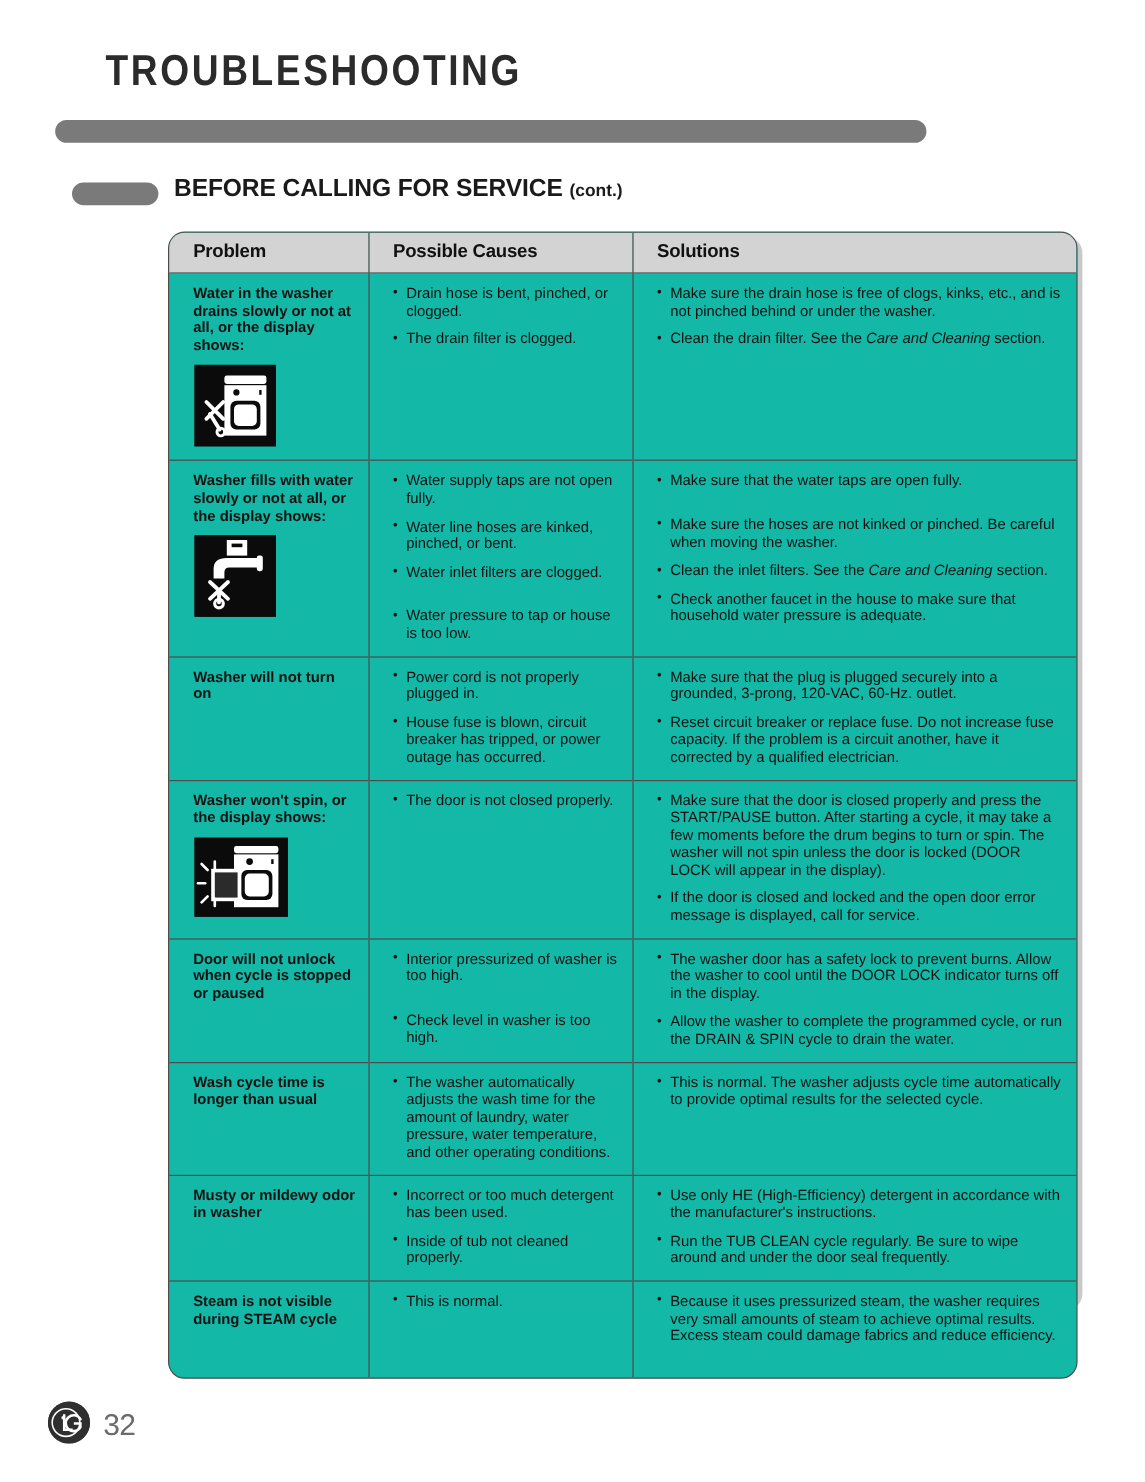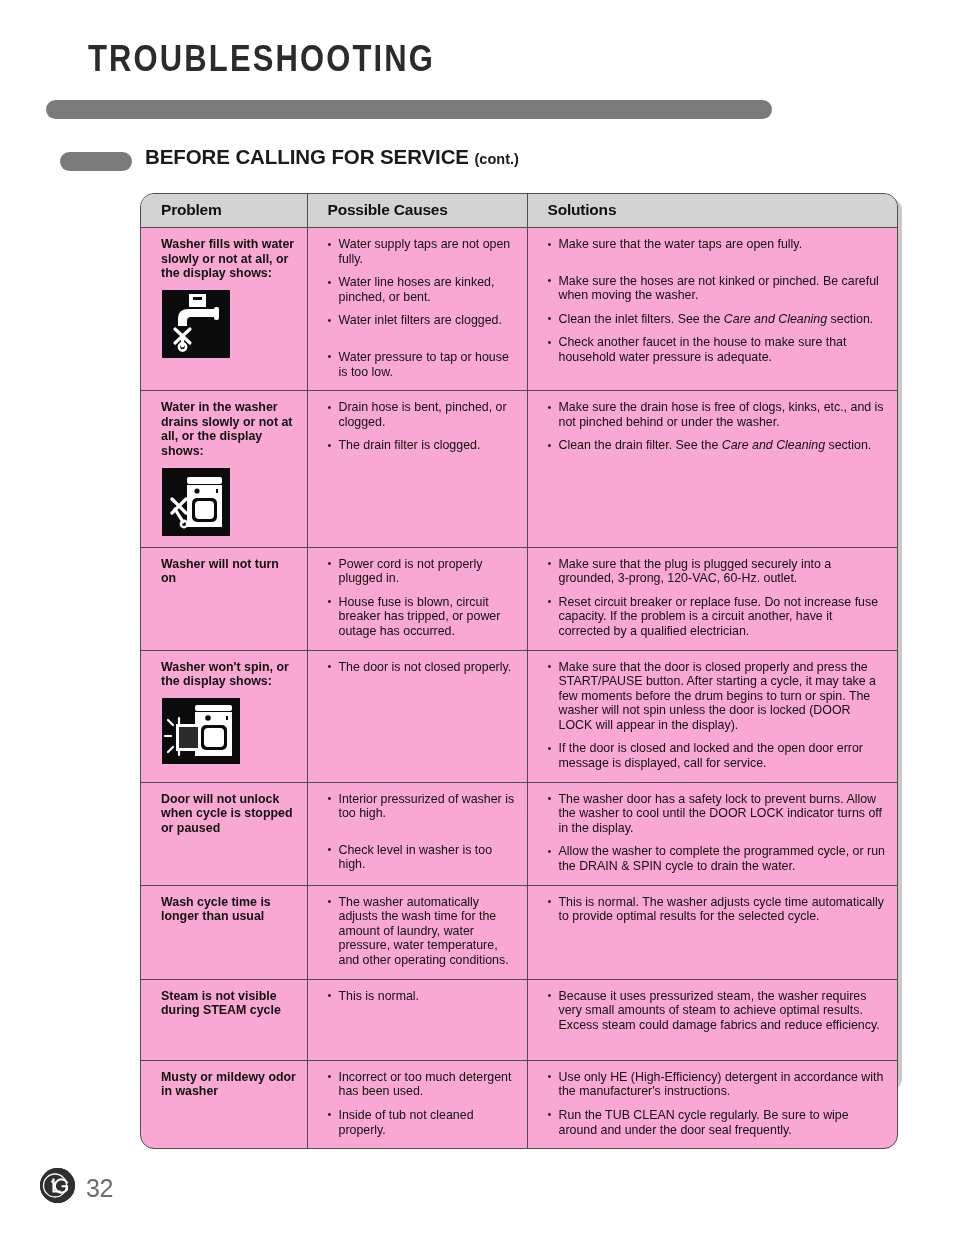--- a/index.html
+++ b/index.html
@@ -60,21 +60,21 @@
   }
 
   
   .tbl-wrap {
     position: absolute;
     left: 140px; top: 193px;
     width: 758px;
     border: 1px solid #4d4d4d;
     border-radius: 14px;
     overflow: hidden;
-    background: #f9a8d4;
+    background: #14b8a6;
   }
   .tbl-shadow {
     position: absolute;
     left: 144px; top: 197px;
     width: 758px;
     height: 895px;
     background: #c9c9c9;
     border-radius: 14px;
     z-index: 0;
   }
@@ -190,20 +190,56 @@
         <col class="c3">
       </colgroup>
   <thead>
     <tr>
       <th>Problem</th>
       <th>Possible Causes</th>
       <th>Solutions</th>
     </tr>
   </thead>
   <tbody>
+
+    <tr>
+      <td class="col-problem">
+        <div>Water in the washer drains slowly or not at all, or the display shows:</div>
+        <div class="icon-box">
+          <svg width="68" height="68" viewBox="0 0 68 68">
+            <rect x="0" y="0" width="68" height="68" fill="#0b0b0b"></rect>
+            <rect x="25" y="9" width="35" height="7" rx="2" fill="#fff"></rect>
+            <rect x="25" y="17" width="35" height="42" fill="#fff"></rect>
+            <circle cx="35" cy="23" r="2.6" fill="#0b0b0b"></circle>
+            <rect x="54" y="21" width="2" height="4" fill="#0b0b0b"></rect>
+            <rect x="30" y="30" width="25" height="24" rx="5" fill="#0b0b0b"></rect>
+            <rect x="33" y="33" width="19" height="18" rx="4" fill="#fff"></rect>
+
+            <g stroke="#fff" stroke-width="3.2" stroke-linecap="round" fill="none">
+              <line x1="10" y1="31" x2="24" y2="45"></line>
+              <line x1="24" y1="31" x2="10" y2="45"></line>
+              <line x1="13" y1="41" x2="21" y2="54"></line>
+            </g>
+            <circle cx="22" cy="56" r="3.2" fill="none" stroke="#fff" stroke-width="2.4"></circle>
+          </svg>
+        </div>
+      </td>
+      <td class="col-cause">
+        <ul class="blist">
+          <li>Drain hose is bent, pinched, or clogged.</li>
+          <li>The drain filter is clogged.</li>
+        </ul>
+      </td>
+      <td class="col-sol">
+        <ul class="blist">
+          <li>Make sure the drain hose is free of clogs, kinks, etc., and is not pinched behind or under the washer.</li>
+          <li><span>Clean the drain filter. See the </span><span class="ital">Care and Cleaning</span><span> section.</span></li>
+        </ul>
+      </td>
+    </tr>
 
     <tr>
       <td class="col-problem">
         <div>Washer fills with water slowly or not at all, or the display shows:</div>
         <div class="icon-box">
           <svg width="68" height="68" viewBox="0 0 68 68">
             <rect x="0" y="0" width="68" height="68" fill="#0b0b0b"></rect>
             <rect x="27" y="4" width="17" height="13" fill="#fff"></rect>
             <rect x="31" y="7" width="9" height="3" fill="#0b0b0b"></rect>
             <path d="M16 36 L16 28 Q16 19 27 19 L56 19 L56 27 L29 27 Q25 27 25 31 L25 36 Z" fill="#fff"></path>
@@ -230,56 +266,20 @@
           <li class="gap-big">Make sure that the water taps are open fully.</li>
           <li>Make sure the hoses are not kinked or pinched. Be careful when moving the washer.</li>
           <li><span>Clean the inlet filters. See the </span><span class="ital">Care and Cleaning</span><span> section.</span></li>
           <li>Check another faucet in the house to make sure that household water pressure is adequate.</li>
         </ul>
       </td>
     </tr>
 
     <tr>
       <td class="col-problem">
-        <div>Water in the washer drains slowly or not at all, or the display shows:</div>
-        <div class="icon-box">
-          <svg width="68" height="68" viewBox="0 0 68 68">
-            <rect x="0" y="0" width="68" height="68" fill="#0b0b0b"></rect>
-            <rect x="25" y="9" width="35" height="7" rx="2" fill="#fff"></rect>
-            <rect x="25" y="17" width="35" height="42" fill="#fff"></rect>
-            <circle cx="35" cy="23" r="2.6" fill="#0b0b0b"></circle>
-            <rect x="54" y="21" width="2" height="4" fill="#0b0b0b"></rect>
-            <rect x="30" y="30" width="25" height="24" rx="5" fill="#0b0b0b"></rect>
-            <rect x="33" y="33" width="19" height="18" rx="4" fill="#fff"></rect>
-
-            <g stroke="#fff" stroke-width="3.2" stroke-linecap="round" fill="none">
-              <line x1="10" y1="31" x2="24" y2="45"></line>
-              <line x1="24" y1="31" x2="10" y2="45"></line>
-              <line x1="13" y1="41" x2="21" y2="54"></line>
-            </g>
-            <circle cx="22" cy="56" r="3.2" fill="none" stroke="#fff" stroke-width="2.4"></circle>
-          </svg>
-        </div>
-      </td>
-      <td class="col-cause">
-        <ul class="blist">
-          <li>Drain hose is bent, pinched, or clogged.</li>
-          <li>The drain filter is clogged.</li>
-        </ul>
-      </td>
-      <td class="col-sol">
-        <ul class="blist">
-          <li>Make sure the drain hose is free of clogs, kinks, etc., and is not pinched behind or under the washer.</li>
-          <li><span>Clean the drain filter. See the </span><span class="ital">Care and Cleaning</span><span> section.</span></li>
-        </ul>
-      </td>
-    </tr>
-
-    <tr>
-      <td class="col-problem">
         <div>Washer will not turn on</div>
       </td>
       <td class="col-cause">
         <ul class="blist">
           <li>Power cord is not properly plugged in.</li>
           <li>House fuse is blown, circuit breaker has tripped, or power outage has occurred.</li>
         </ul>
       </td>
       <td class="col-sol">
         <ul class="blist">
@@ -356,49 +356,49 @@
         </ul>
       </td>
       <td class="col-sol">
         <ul class="blist">
           <li>This is normal. The washer adjusts cycle time automatically to provide optimal results for the selected cycle.</li>
         </ul>
       </td>
     </tr>
 
     <tr>
+      <td class="col-problem">
+        <div>Musty or mildewy odor in washer</div>
+      </td>
+      <td class="col-cause">
+        <ul class="blist">
+          <li>Incorrect or too much detergent has been used.</li>
+          <li>Inside of tub not cleaned properly.</li>
+        </ul>
+      </td>
+      <td class="col-sol">
+        <ul class="blist">
+          <li>Use only HE (High-Efficiency) detergent in accordance with the manufacturer's instructions.</li>
+          <li>Run the TUB CLEAN cycle regularly. Be sure to wipe around and under the door seal frequently.</li>
+        </ul>
+      </td>
+    </tr>
+
+    <tr>
       <td class="col-problem" style="padding-bottom:42px;">
         <div>Steam is not visible during STEAM cycle</div>
       </td>
       <td class="col-cause">
         <ul class="blist">
           <li>This is normal.</li>
         </ul>
       </td>
       <td class="col-sol">
         <ul class="blist">
           <li>Because it uses pressurized steam, the washer requires very small amounts of steam to achieve optimal results. Excess steam could damage fabrics and reduce efficiency.</li>
-        </ul>
-      </td>
-    </tr>
-
-    <tr>
-      <td class="col-problem">
-        <div>Musty or mildewy odor in washer</div>
-      </td>
-      <td class="col-cause">
-        <ul class="blist">
-          <li>Incorrect or too much detergent has been used.</li>
-          <li>Inside of tub not cleaned properly.</li>
-        </ul>
-      </td>
-      <td class="col-sol">
-        <ul class="blist">
-          <li>Use only HE (High-Efficiency) detergent in accordance with the manufacturer's instructions.</li>
-          <li>Run the TUB CLEAN cycle regularly. Be sure to wipe around and under the door seal frequently.</li>
         </ul>
       </td>
     </tr>
 
   </tbody>
 </table>
 </div>
 
 <div class="footer">
   <div class="lg-logo">

